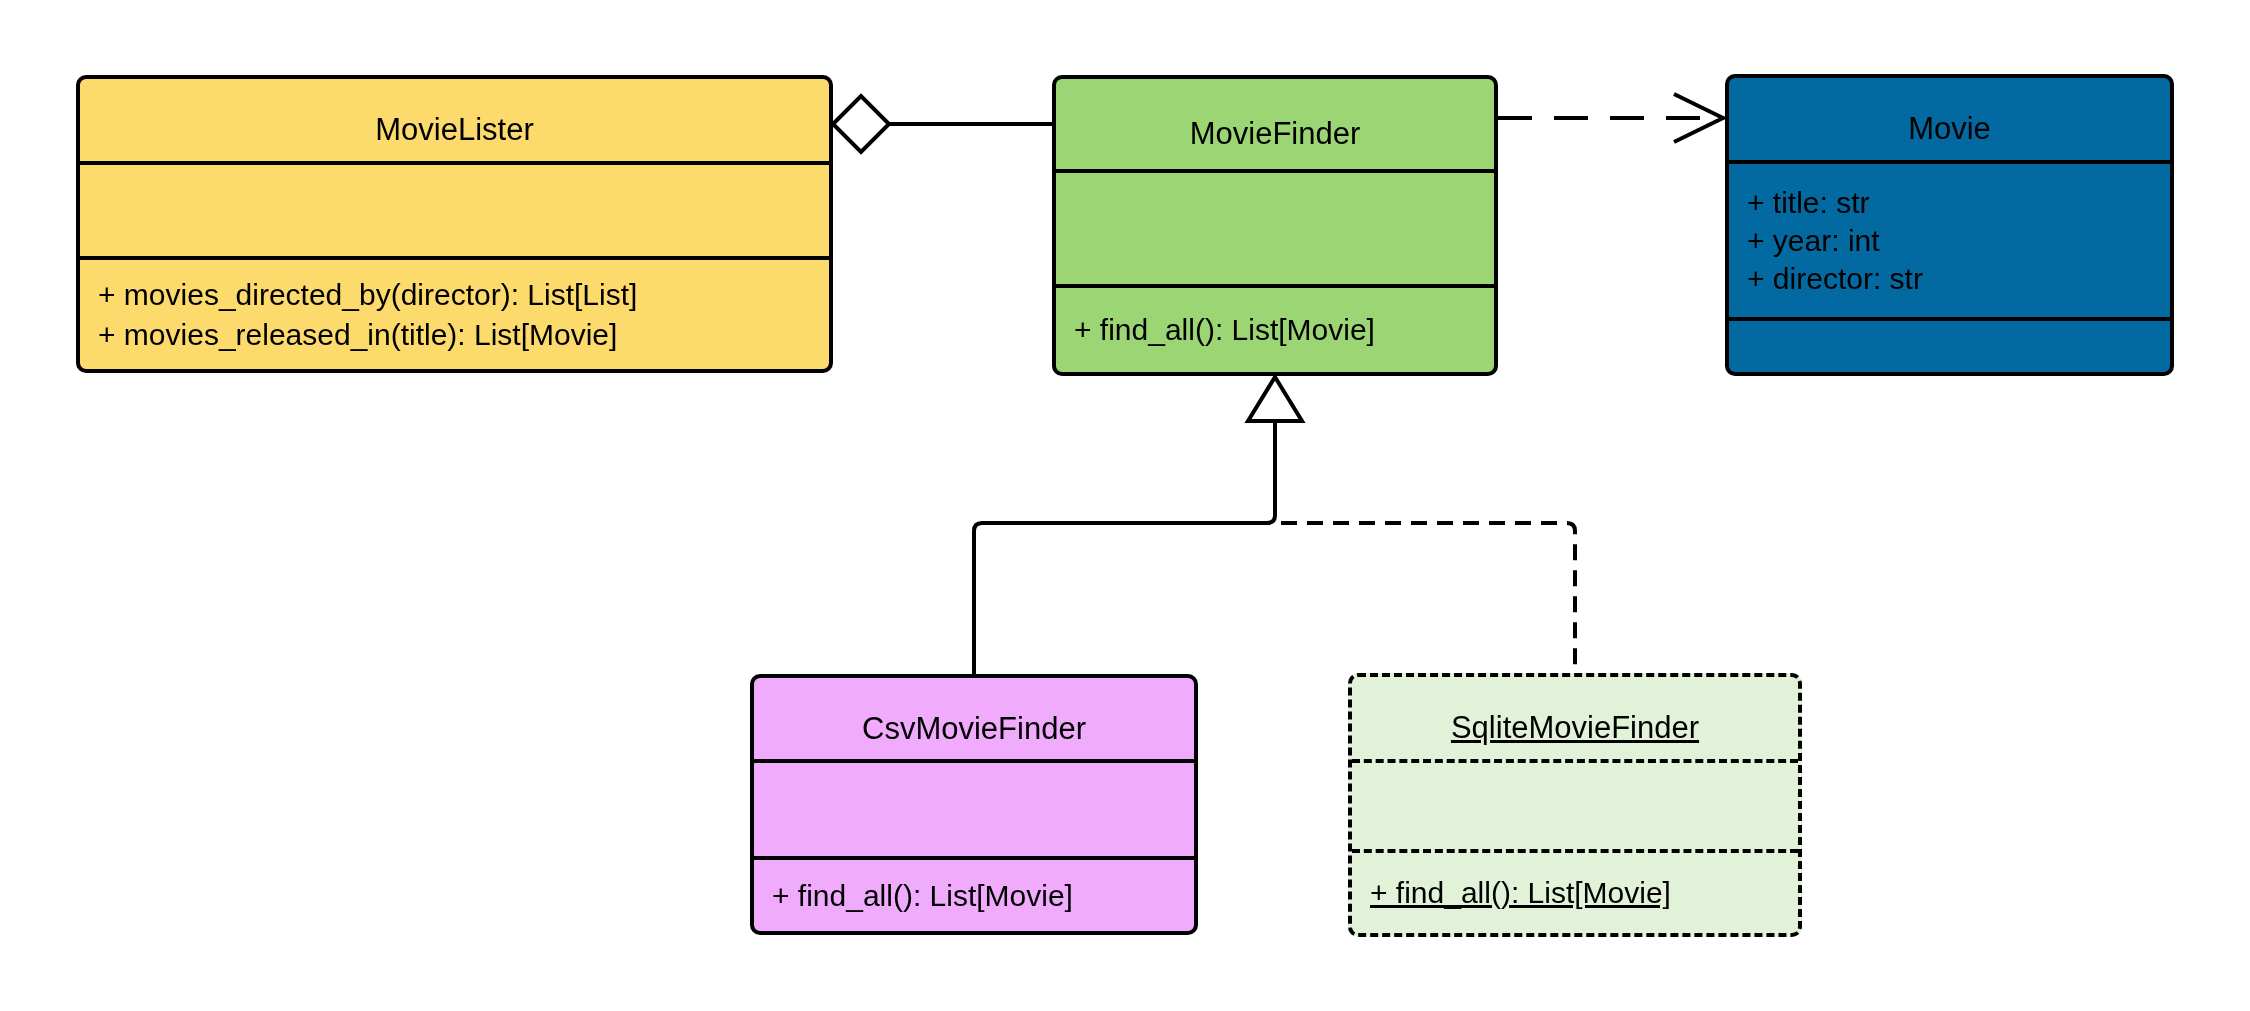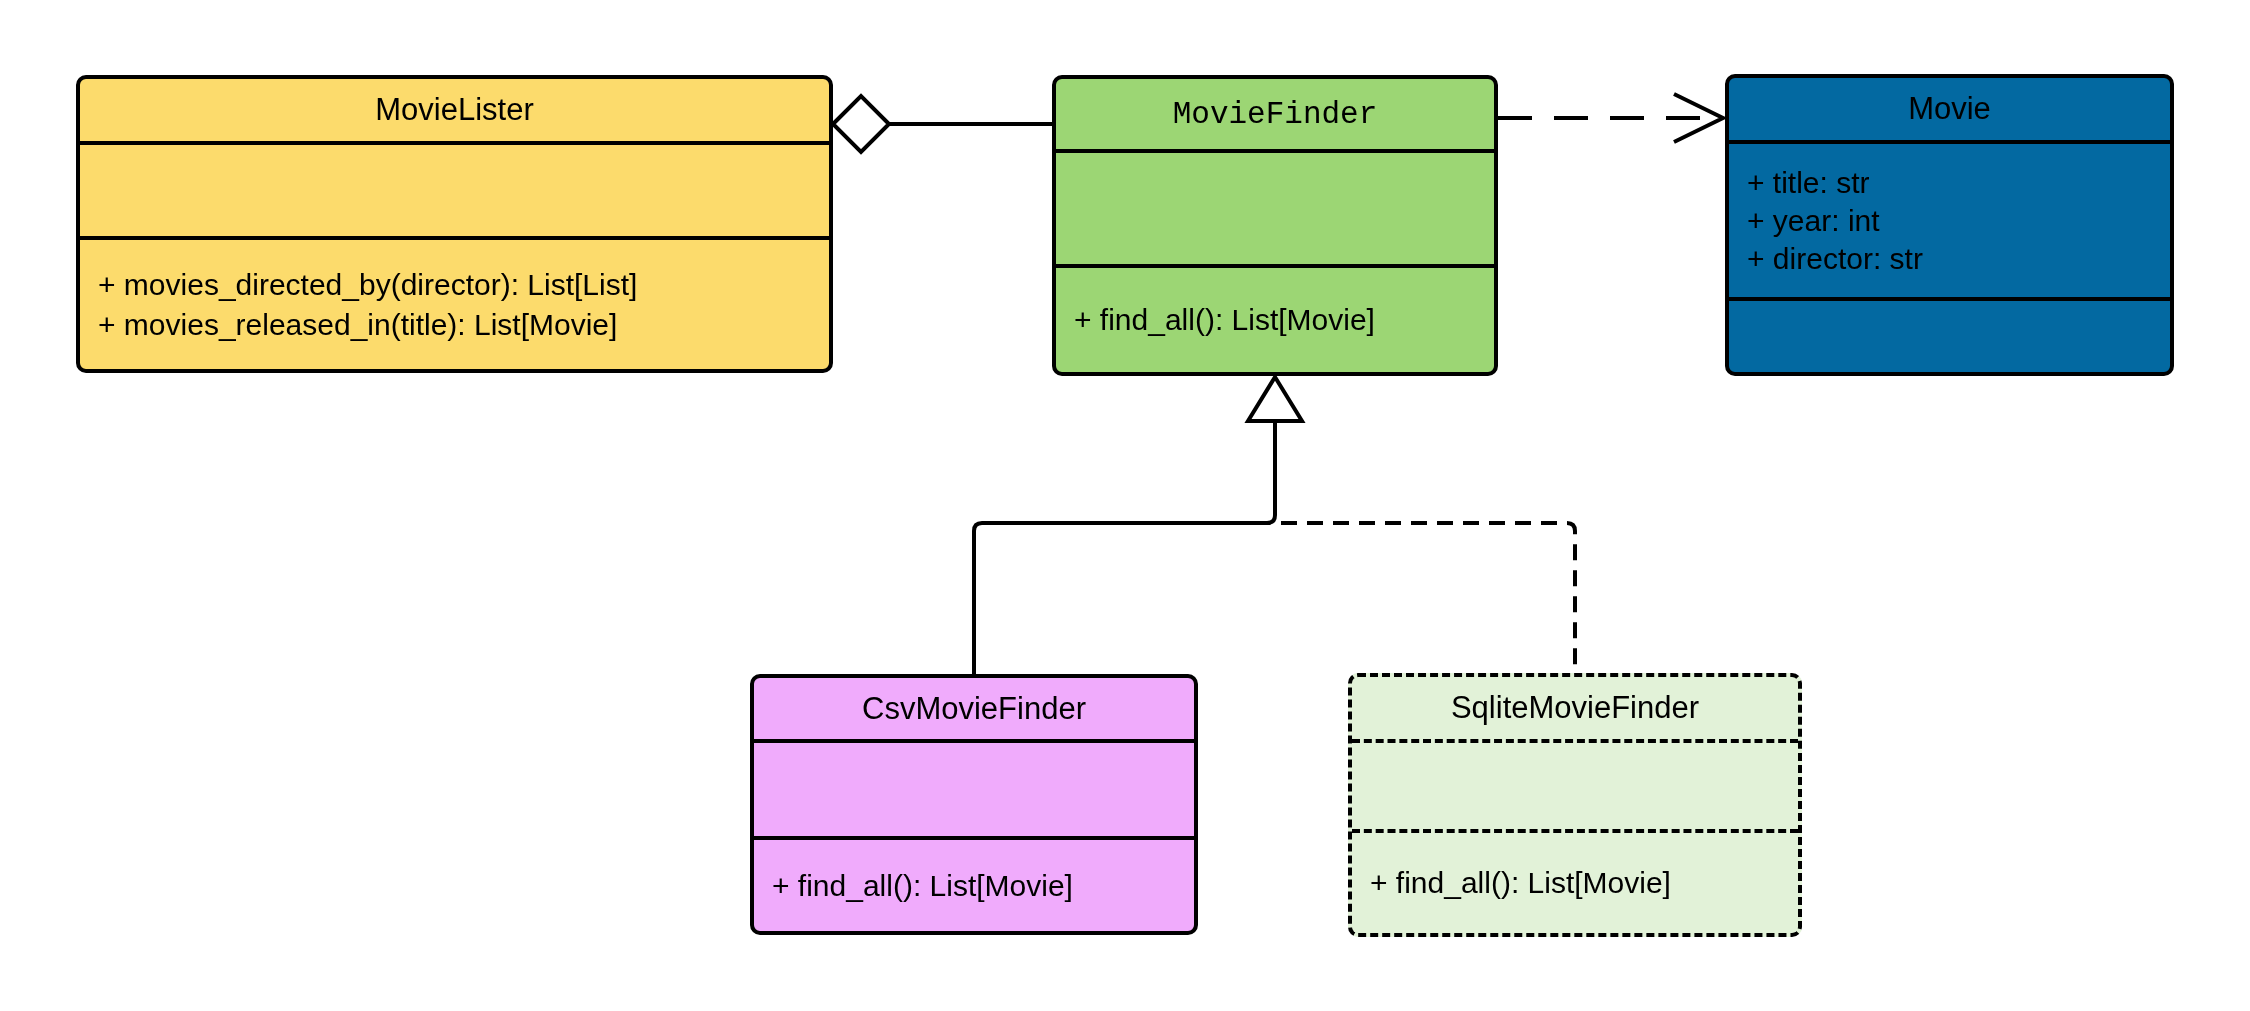--- a/index.html
+++ b/index.html
@@ -21,26 +21,27 @@
     position:absolute;
     box-sizing:border-box;
     border:4px solid #000;
     border-radius:10px;
     display:flex;
     flex-direction:column;
     color:#000;
     font-size:30px;
     overflow:hidden;
   }
-  .uml-class.dashed{border-style:dashed;}
+  .uml-class.dashed{border-style:dashed;text-decoration:underline;}
   .compartment{box-sizing:border-box;flex:0 0 auto;}
   .c-title{
     display:flex;align-items:center;justify-content:center;
     border-bottom:4px solid #000;
     font-size:31px;
+    margin-top:20px;
   }
   .c-mid{border-bottom:4px solid #000;}
   .uml-class.dashed .c-title,
   .uml-class.dashed .c-mid{border-bottom-style:dashed;}
   .c-bottom{flex:1 1 auto;}
   .member-list{
     height:100%;
     display:flex;flex-direction:column;justify-content:center;
     padding-left:18px;padding-right:12px;
   }
@@ -78,21 +79,21 @@
     <div class="compartment c-mid" style="height:95px;"></div>
     <div class="compartment c-bottom">
       <div class="member-list">
         <div class="member">+ movies_directed_by(director): List[List]</div>
         <div class="member">+ movies_released_in(title): List[Movie]</div>
       </div>
     </div>
   </div>
 
   <div class="uml-class" style="left: 1052px; top: 75px; width: 446px; height: 301px; background-color: rgb(156, 214, 116);">
-    <div class="compartment c-title" style="height:74px;font-family:Liberation Mono, monospace;">MovieFinder</div>
+    <div class="compartment c-title" style="height:74px;">MovieFinder</div>
     <div class="compartment c-mid" style="height:115px;"></div>
     <div class="compartment c-bottom">
       <div class="member-list">
         <div class="member">+ find_all(): List[Movie]</div>
       </div>
     </div>
   </div>
 
   <div class="uml-class" style="left: 1725px; top: 74px; width: 449px; height: 302px; background-color: #0369a1;">
     <div class="compartment c-title" style="height:66px;">Movie</div>

